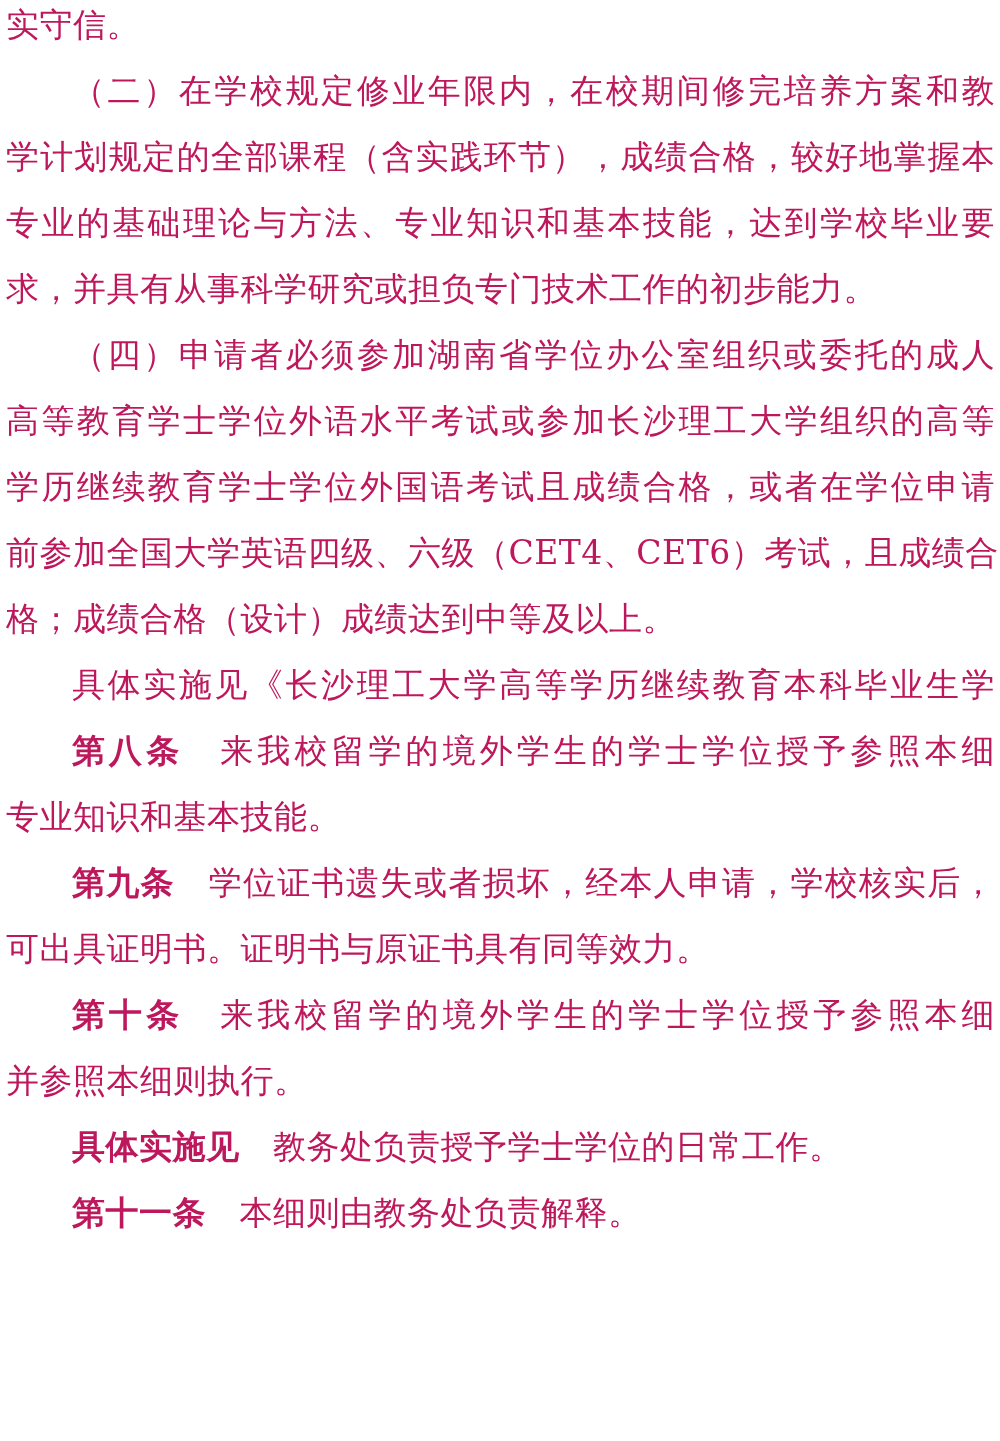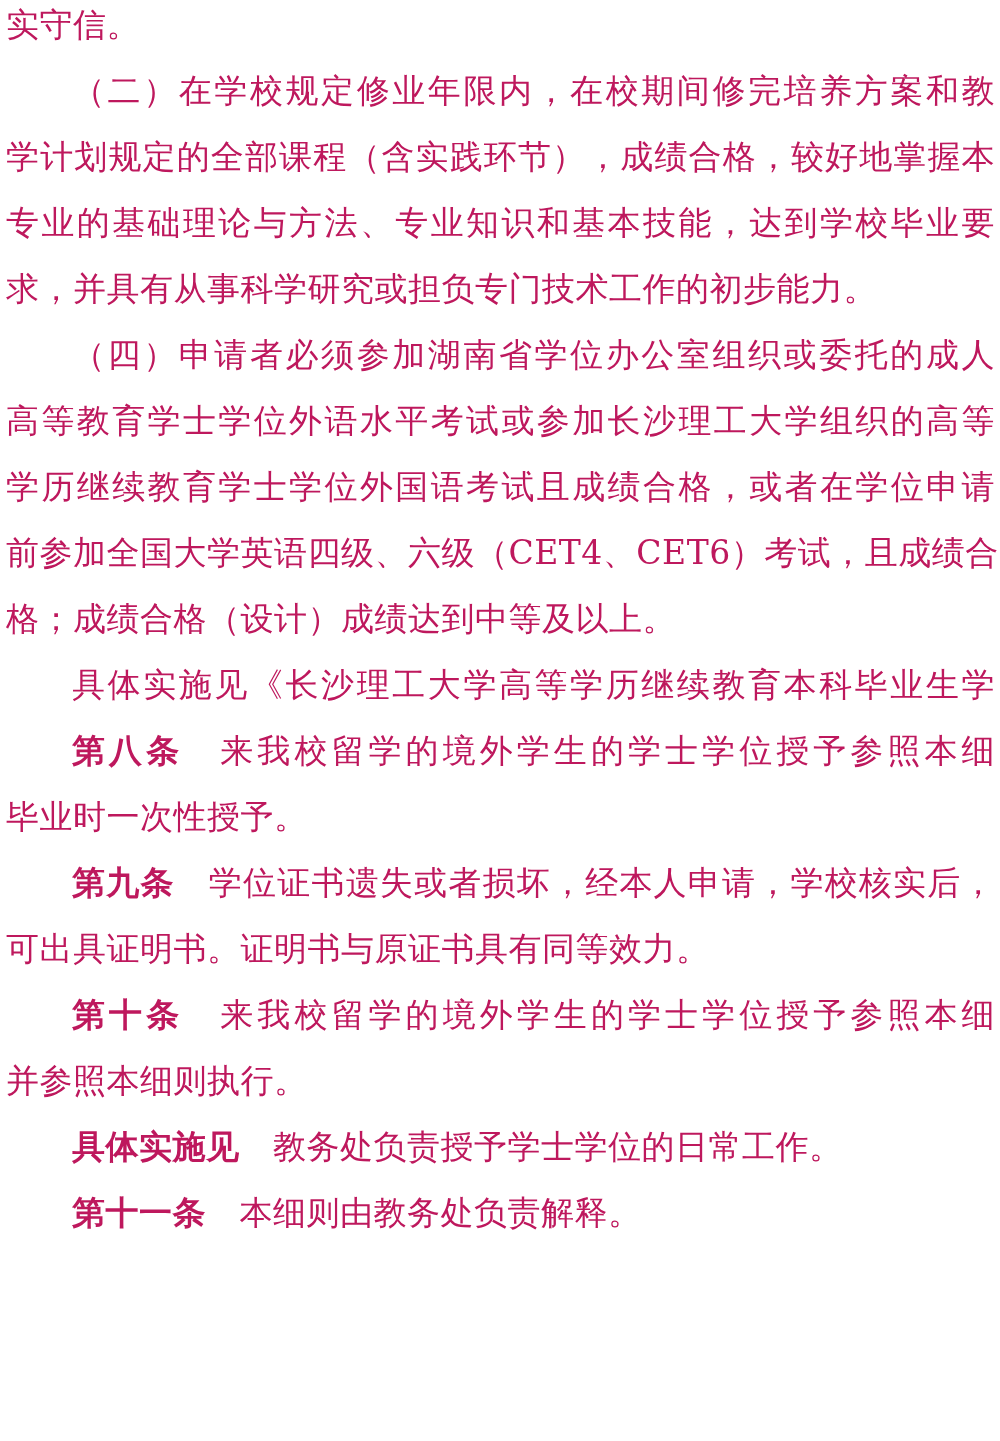--- a/index.html
+++ b/index.html
@@ -55,21 +55,21 @@
       <div class="line fill"><span class="body-run">学计划规定的全部课程（含实践环节），成绩合格，较好地掌握本</span></div>
       <div class="line fill"><span class="body-run">专业的基础理论与方法、专业知识和基本技能，达到学校毕业要</span></div>
       <div class="line"><span class="body-run">求，并具有从事科学研究或担负专门技术工作的初步能力。</span></div>
       <div class="line indent fill"><span class="body-run">（四）申请者必须参加湖南省学位办公室组织或委托的成人</span></div>
       <div class="line fill"><span class="body-run">高等教育学士学位外语水平考试或参加长沙理工大学组织的高等</span></div>
       <div class="line fill"><span class="body-run">学历继续教育学士学位外国语考试且成绩合格，或者在学位申请</span></div>
       <div class="line fill"><span class="body-run">前参加全国大学英语四级、六级（CET4、CET6）考试，且成绩合</span></div>
       <div class="line"><span class="body-run">格；成绩合格（设计）成绩达到中等及以上。</span></div>
       <div class="line indent fill"><span class="body-run">具体实施见《长沙理工大学高等学历继续教育本科毕业生学</span></div>
       <div class="line indent fill"><span class="art">第八条</span><span class="body-run">　来我校留学的境外学生的学士学位授予参照本细</span></div>
-      <div class="line"><span class="body-run">毕业时一次性授予。</span></div>
+      <div class="line"><span class="body-run">专业知识和基本技能。</span></div>
       <div class="line indent fill"><span class="art">第九条</span><span class="body-run">　学位证书遗失或者损坏，经本人申请，学校核实后，</span></div>
       <div class="line"><span class="body-run">可出具证明书。证明书与原证书具有同等效力。</span></div>
       <div class="line indent fill"><span class="art">第十条</span><span class="body-run">　来我校留学的境外学生的学士学位授予参照本细</span></div>
       <div class="line"><span class="body-run">并参照本细则执行。</span></div>
       <div class="line indent"><span class="art">具体实施见</span><span class="body-run">　教务处负责授予学士学位的日常工作。</span></div>
       <div class="line indent"><span class="art">第十一条</span><span class="body-run">　本细则由教务处负责解释。</span></div>
     </div>
 </div>
 
 </body></html>

